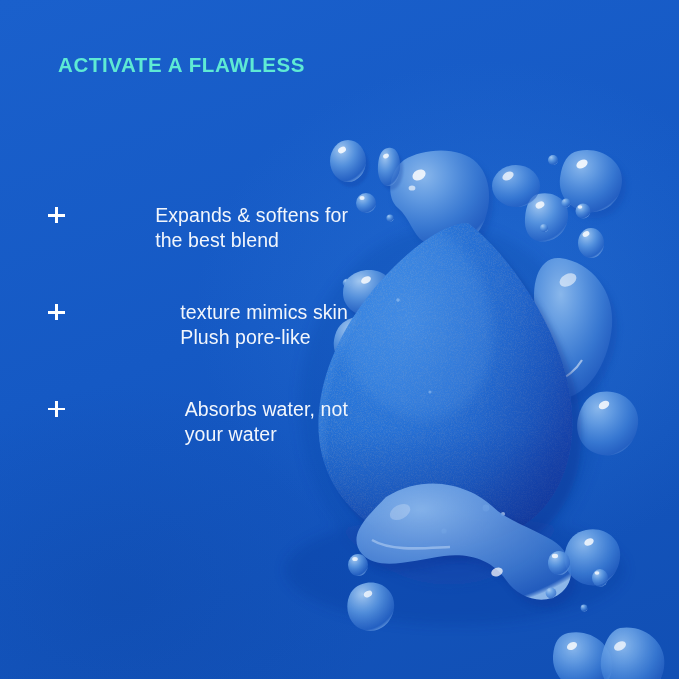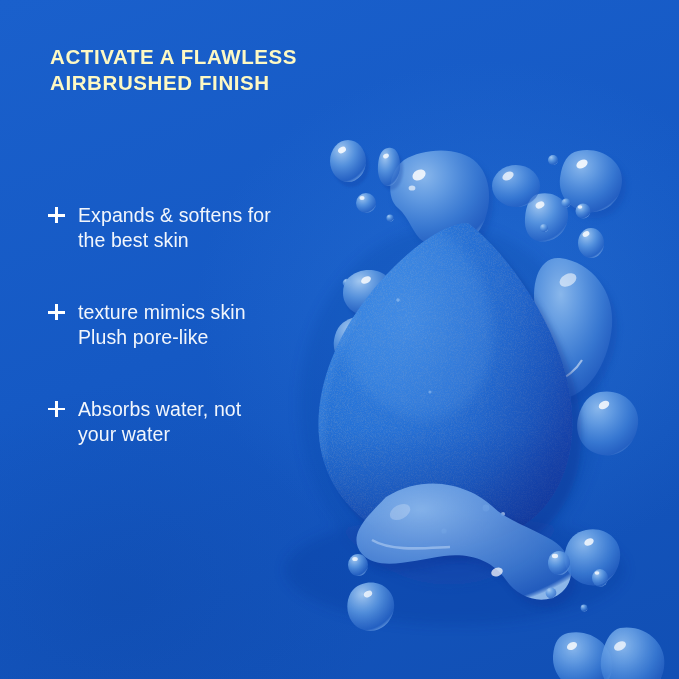--- a/index.html
+++ b/index.html
@@ -37,40 +37,41 @@
   .headline {
     color: #ffffff;
     font-size: 37px;
     font-weight: 800;
     letter-spacing: 0.5px;
     line-height: 1.0;
     margin: 0 0 11px 0;
     white-space: nowrap;
   }
   .subhead {
-    color: #fef9c3;
+    color: #5eead4;
     font-size: 20.5px;
     font-weight: 600;
     letter-spacing: 0.6px;
     line-height: 1.27;
-    margin: 0;
+    margin: 8px;
   }
   .subhead-line { display: block; white-space: nowrap; }
 
   .bullets {
     position: absolute;
     left: 48px;
     top: 203px;
     width: 300px;
     z-index: 40;
   }
   .bullet {
     display: flex;
     align-items: flex-start;
     margin-bottom: 47px;
+    justify-content: space-between;
   }
   .bullet:last-child { margin-bottom: 12px; }
   .plus {
     position: relative;
     width: 17px;
     height: 21px;
     flex: 0 0 17px;
     margin-right: 13px;
     margin-top: 3px;
   }
@@ -393,31 +394,30 @@
         </g>
         <circle cx="553" cy="160" r="5" fill="url(#dropGradS)"></circle>
         <circle cx="544" cy="228" r="4" fill="url(#dropGradS)"></circle>
       </g>
     </svg>
   </div>
 
   <div class="text-col">
     <p class="subhead">
       <span class="subhead-line">ACTIVATE A FLAWLESS</span>
-      <span class="subhead-line">AIRBRUSHED FINISH</span>
     </p>
   </div>
 
   <div class="bullets">
 
     <div class="bullet">
       <span class="plus"></span>
       <span class="bullet-text">
         <span class="bl">Expands &amp; softens for</span>
-        <span class="bl">the best skin</span>
+        <span class="bl">the best blend</span>
       </span>
     </div>
 
     <div class="bullet">
       <span class="plus"></span>
       <span class="bullet-text">
         <span class="bl">texture mimics skin</span>
         <span class="bl">Plush pore-like</span>
       </span>
     </div>

